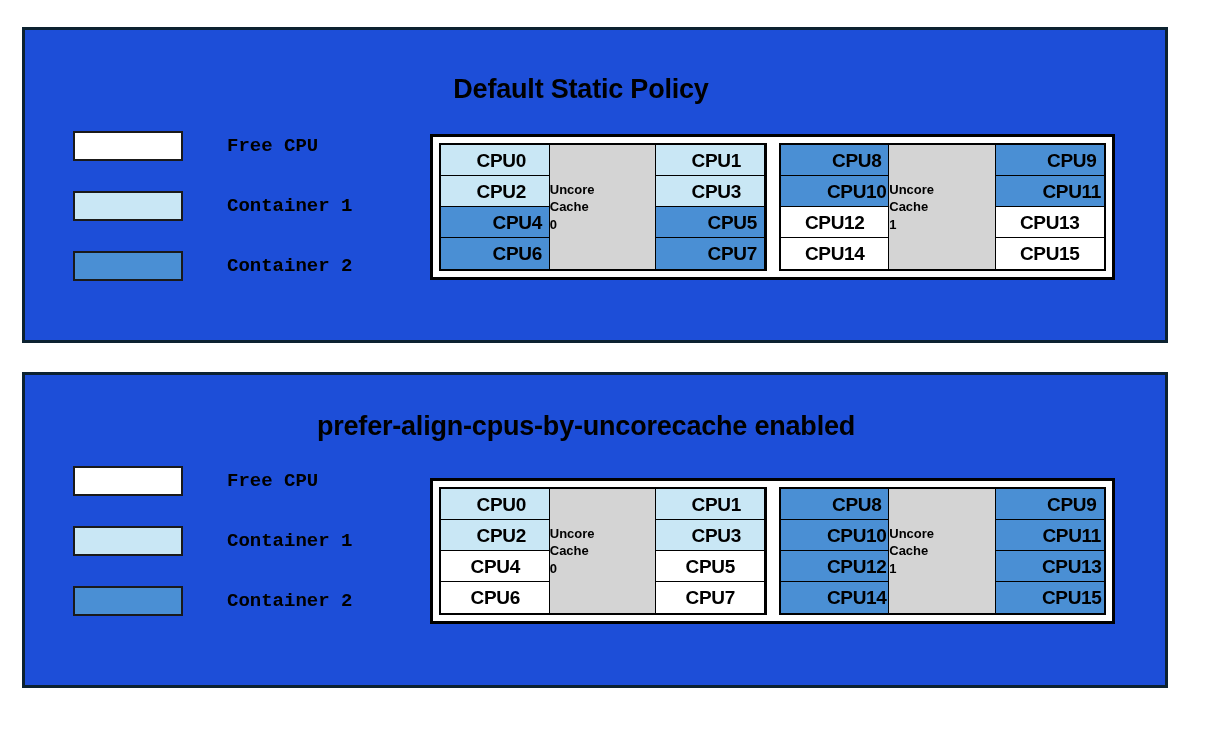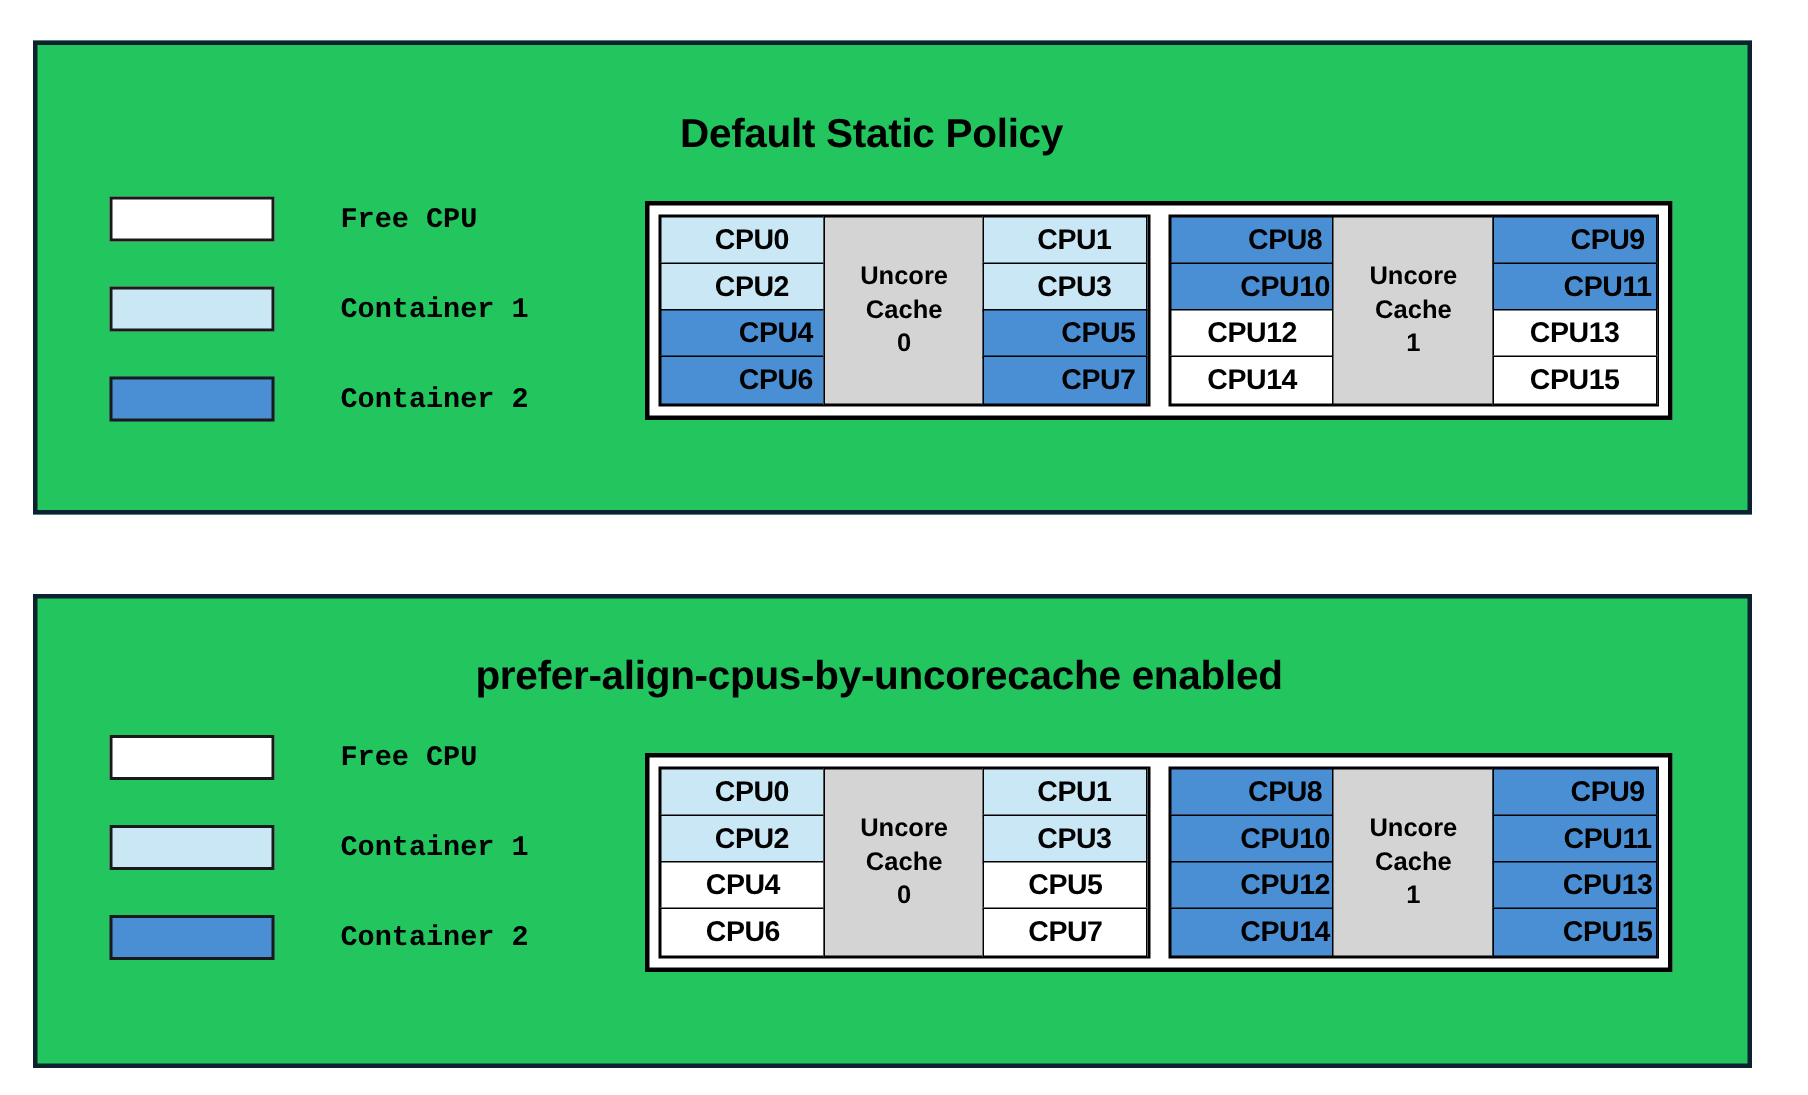--- a/index.html
+++ b/index.html
@@ -14,24 +14,24 @@
     position: relative;
     overflow: hidden;
   }
 
   .panel {
     position: absolute;
     left: 22px;
     width: 1146px;
     border: 3px solid #0c2231;
     box-sizing: border-box;
-    background: #22c55e;
+    background: #1d4ed8;
   }
   #panel-1 { top: 27px;  height: 316px; }
-  #panel-2 { top: 372px; height: 316px; margin-top: 24px; }
+  #panel-2 { top: 372px; height: 316px; }
 
   .panel-title {
     position: absolute;
     text-align: center;
     font-weight: bold;
     color: #000000;
     letter-spacing: -0.2px;
     white-space: nowrap;
   }
   #panel-1 .panel-title {
@@ -125,24 +125,24 @@
   .cpu-cell.container2{ background: #4a8fd4; padding-left: 44px; }
 
   .uncore-box {
     flex: 0 0 108px;
     box-sizing: border-box;
     border: 1.5px solid #000000;
     margin: -0.75px;
     background: #d4d4d4;
     display: flex;
     flex-direction: column;
-    align-items: center;
+    align-items: flex-start;
     justify-content: center;
     line-height: 1.32;
-    font-size: 17px;
+    font-size: 13px;
     font-weight: bold;
     color: #000000;
   }
   .uncore-box span { display: block; text-align: center; }
 </style>
 </head>
 <body>
 
 <section class="panel" id="panel-1">
 

